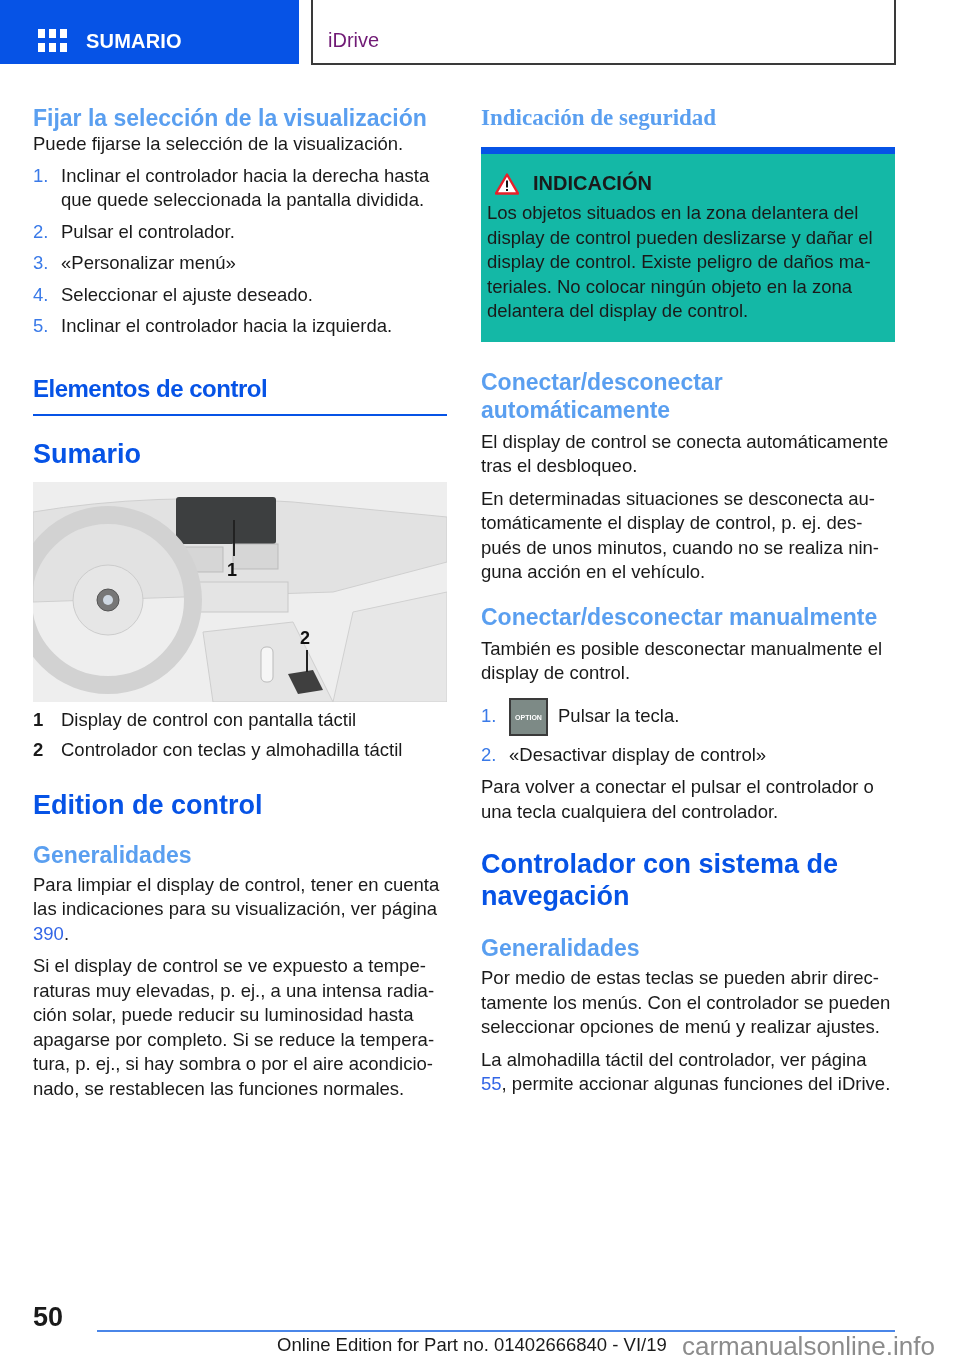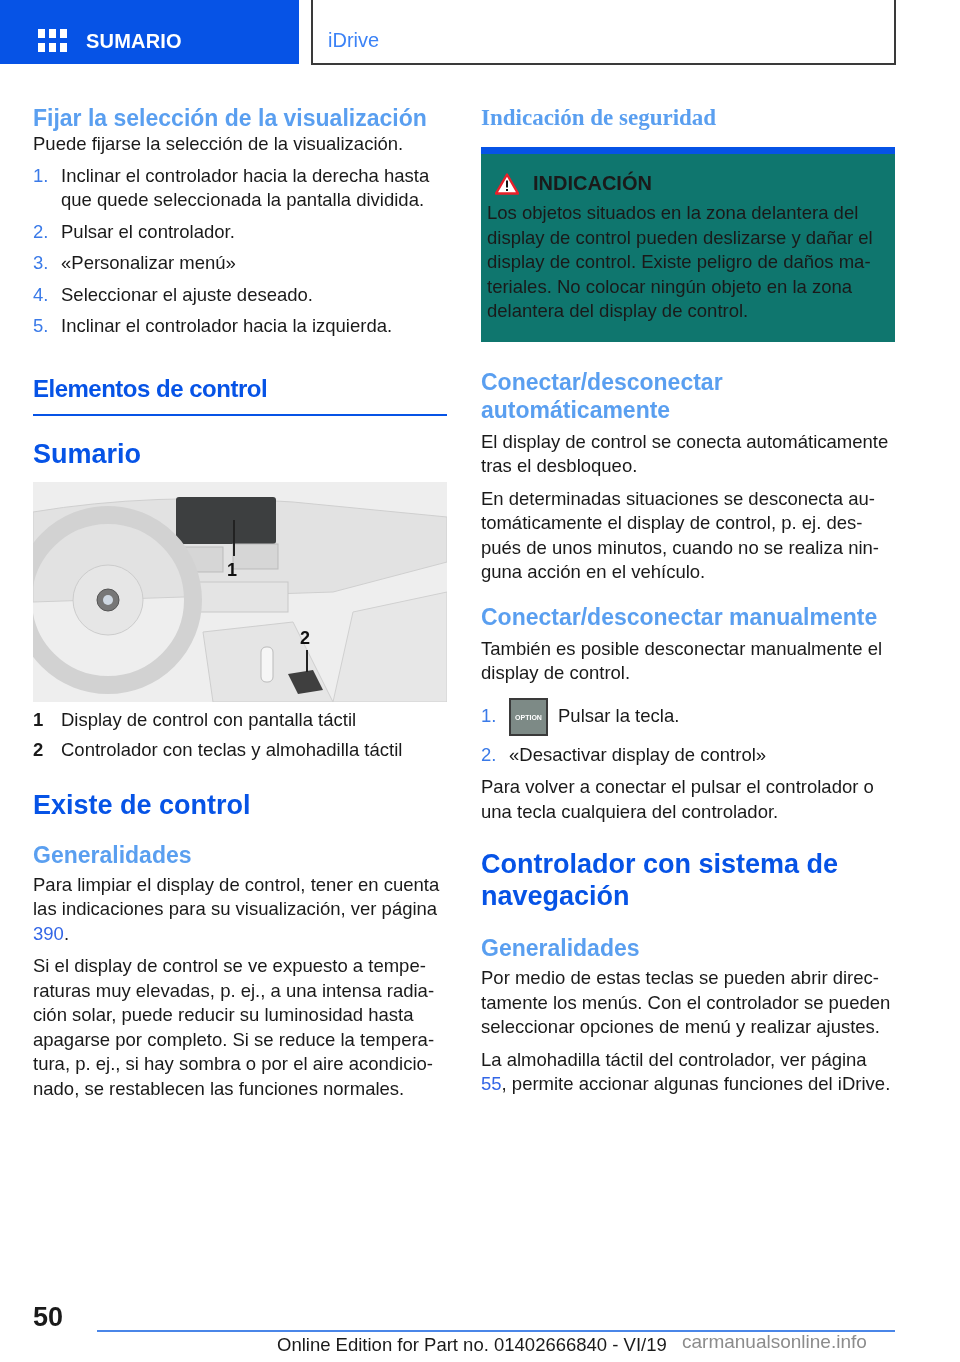--- a/index.html
+++ b/index.html
@@ -6,21 +6,21 @@
     html, body { width: 960px; height: 1362px; background: #ffffff; overflow: hidden; }
     body { font-family: "Liberation Sans", "DejaVu Sans", sans-serif; color: #1a1a1a; position: relative; }
 
     
     .header { position: absolute; top: 0; left: 0; width: 960px; height: 66px; }
     .sumario-tab { position: absolute; left: 0; top: 0; width: 299px; height: 64px; background: #0653e6; display: flex; align-items: center; cursor: pointer; }
     .grid-icon { position: absolute; left: 38px; top: 29px; width: 29px; height: 24px; display: grid; grid-template-columns: repeat(3, 7px); grid-template-rows: repeat(2, 9px); gap: 5px 4px; }
     .grid-icon span { background: #ffffff; display: block; }
     .sumario-label { position: absolute; left: 86px; top: 30px; color: #ffffff; font-weight: bold; font-size: 20px; letter-spacing: 0.2px; }
     .chapter-box { position: absolute; left: 311px; top: 0; width: 585px; height: 65px; border: 2px solid #3a3a3a; border-top: none; background: #fff; }
-    .chapter-label { position: absolute; left: 15px; top: 29px; font-size: 20px; color: #3b82f6; }
+    .chapter-label { position: absolute; left: 15px; top: 29px; font-size: 20px; color: #701a75; }
 
     
     .col { position: absolute; top: 100px; width: 414px; }
     .col-left { left: 33px; }
     .col-right { left: 481px; }
 
     .h-sub { color: #5a9ff0; font-weight: bold; font-size: 23px; line-height: 28px; }
     .h-main { color: #0653e6; font-weight: bold; font-size: 24px; line-height: 44px; letter-spacing: -0.5px; }
     .h-sec { color: #0653e6; font-weight: bold; font-size: 27px; line-height: 32px; }
     .p { font-size: 18.5px; line-height: 24.5px; color: #1a1a1a; }
@@ -33,31 +33,31 @@
 
     .rule-thin { height: 2px; background: #0653e6; margin-top: 3px; }
 
     .figure { width: 414px; height: 220px; background: #efefef; position: relative; overflow: hidden; margin-top: 12px; }
 
     .legend-row { display: flex; font-size: 18.5px; line-height: 24.5px; margin-top: 6px; }
     .legend-row .n { width: 28px; font-weight: bold; flex: none; }
 
     
     .safety-rule { height: 7px; background: #0653e6; margin-top: 15px; }
-    .safety-box { background: #0f766e; padding: 18px 8px 18px 6px; }
+    .safety-box { background: #14b8a6; padding: 18px 8px 18px 6px; }
     .safety-title { display: flex; align-items: center; font-weight: bold; font-size: 20px; margin-bottom: 6px; }
     .warn-icon { width: 24px; height: 22px; margin-left: 8px; margin-right: 14px; }
 
     .option-key { display: inline-block; width: 39px; height: 38px; background: #7d8a86; border: 2px solid #3a3a3a; color: #fff; font-size: 7px; font-weight: bold; text-align: center; padding-top: 6px; vertical-align: middle; margin-right: 10px; }
 
     
     .page-num { position: absolute; left: 33px; top: 1302px; font-size: 27px; font-weight: bold; color: #1a1a1a; }
     .footer-rule { position: absolute; left: 97px; top: 1330px; width: 798px; height: 2px; background: #4a86e8; }
     .footer-text { position: absolute; left: 277px; top: 1334px; font-size: 18.5px; color: #1a1a1a; white-space: nowrap; }
-    .watermark { position: absolute; left: 682px; top: 1331px; font-size: 19px; color: #8c8c8c; white-space: nowrap; }
+    .watermark { position: absolute; left: 682px; top: 1331px; font-size: 26px; color: #8c8c8c; white-space: nowrap; }
   </style>
 </head>
 <body>
 
 <div class="header">
   <div class="sumario-tab">
     <div class="grid-icon">
       <span></span>
         <span></span>
         <span></span>
@@ -130,21 +130,21 @@
     <div class="legend-row">
         <span class="n">1</span>
         <span>Display de control con pantalla táctil</span>
       </div>
     <div class="legend-row">
         <span class="n">2</span>
         <span>Controlador con teclas y almohadilla táctil</span>
       </div>
   </div>
 
-  <div class="h-sec" style="margin-top:26px;">Existe de control</div>
+  <div class="h-sec" style="margin-top:26px;">Edition de control</div>
   <div class="h-sub" style="margin-top:20px;">Generalidades</div>
   <p class="p" style="margin-top:4px;">
     <span>Para limpiar el display de control, tener en cuenta las indicaciones para su visualización, ver pá­gina </span><span class="link">390</span><span>.</span>
   </p>
   <p class="p" style="margin-top:8px;">Si el display de control se ve expuesto a tempe­raturas muy elevadas, p. ej., a una intensa radia­ción solar, puede reducir su luminosidad hasta apagarse por completo. Si se reduce la tempera­tura, p. ej., si hay sombra o por el aire acondicio­nado, se restablecen las funciones normales.</p>
 </div>
 
 <div class="col col-right">
   <div class="h-sub" style="margin-top:4px;font-family:Liberation Serif, serif;">Indicación de seguridad</div>
   <div class="safety-rule"></div>

